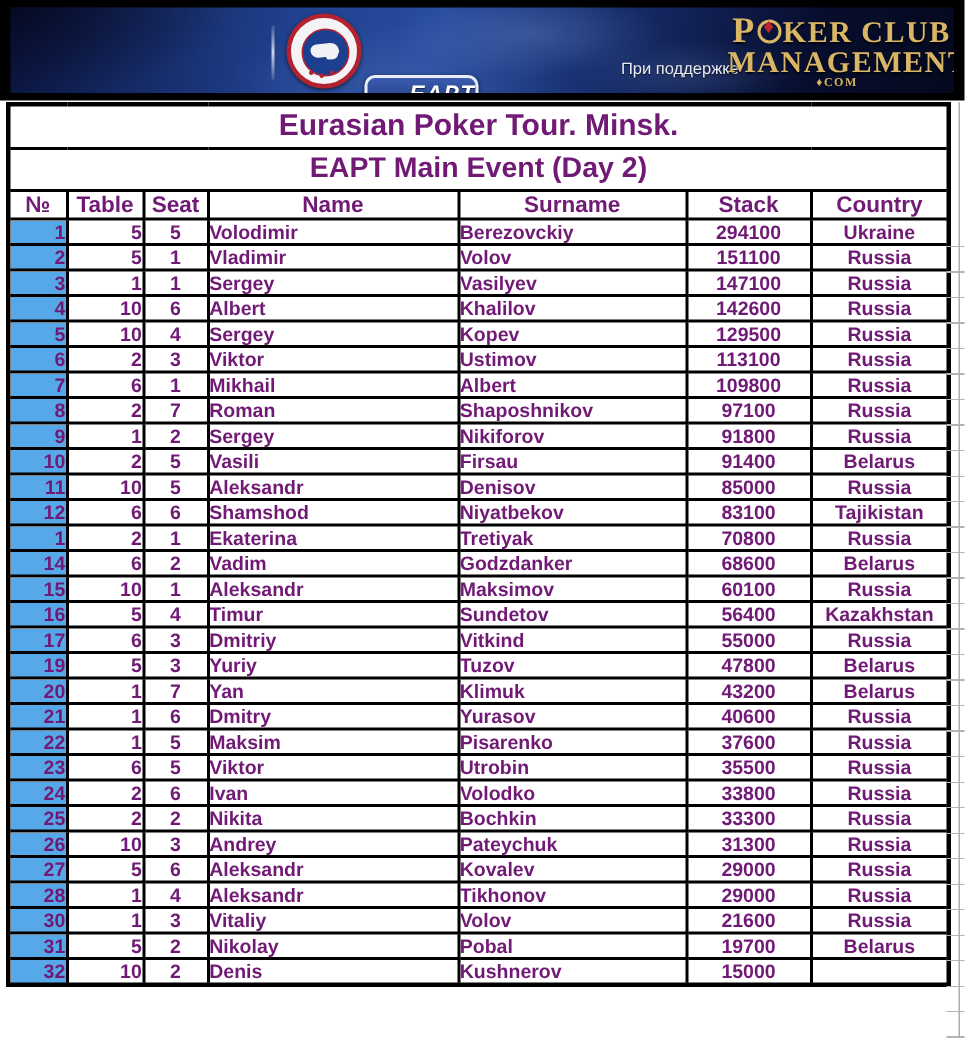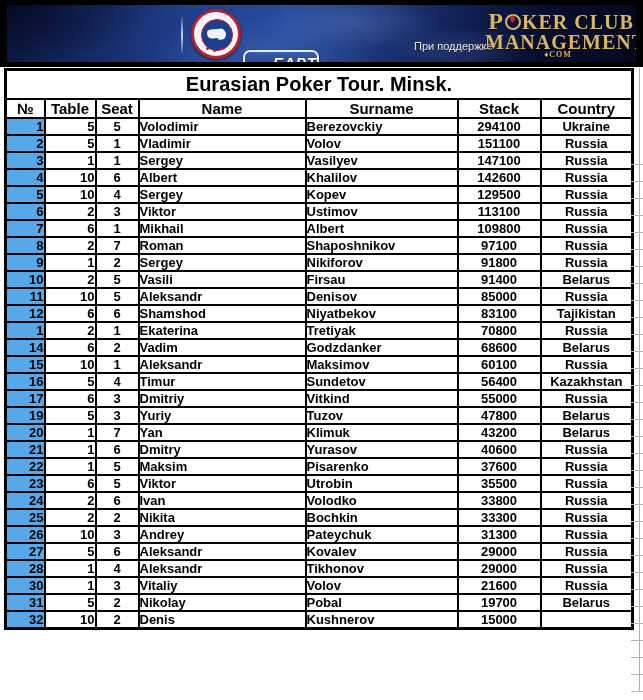--- a/index.html
+++ b/index.html
@@ -86,21 +86,21 @@
   .o-diamond span{
     position:absolute;left:0;right:0;top:-3px;color:#c2242e;font-size:11px;line-height:14px;
     font-family:"DejaVu Sans",sans-serif;text-shadow:none;
   }
   .sponsor .ln3{font-size:8px;letter-spacing:1px;line-height:6px;text-align:center;padding-right:6px;}
 
   
   table.sheet{
     position:absolute;left:4px;top:68px;width:627px;
     border-collapse:collapse;table-layout:fixed;
-    border:3px solid #000;color:#000000;padding-left:16px;
+    border:3px solid #000;color:#701a75;padding-left:16px;
   }
   table.sheet td,table.sheet th{
     border:2px solid #000;overflow:hidden;white-space:nowrap;padding:0;box-sizing:border-box;
   }
   tr.title-row td{height:29px;font-size:20px;font-weight:bold;text-align:center;}
   tr.subtitle-row td{height:28px;font-size:19px;font-weight:bold;text-align:center;}
   tr.head-row th{height:17px;font-size:15px;font-weight:bold;text-align:center;}
   tr.data-row td{height:15px;font-size:13px;font-weight:bold;line-height:15px;}
   td.c-no{background:#57a8e8;text-align:right;padding-right:5px;}
   td.c-right{text-align:right;padding-right:5px;}
@@ -154,20 +154,23 @@
       <col style="width:43px">
     <col style="width:167px">
       <col style="width:152px">
       <col style="width:83px">
       <col style="width:92px">
   </colgroup>
   <tbody>
     <tr class="title-row">
       <td colspan="7">Eurasian Poker Tour. Minsk.</td>
     </tr>
+    <tr class="subtitle-row">
+      <td colspan="7">EAPT Main Event (Day 2)</td>
+    </tr>
     <tr class="head-row">
       <th>№</th>
       <th>Table</th>
       <th>Seat</th>
       <th>Name</th>
       <th>Surname</th>
       <th>Stack</th>
       <th>Country</th>
     </tr>
   </tbody>

